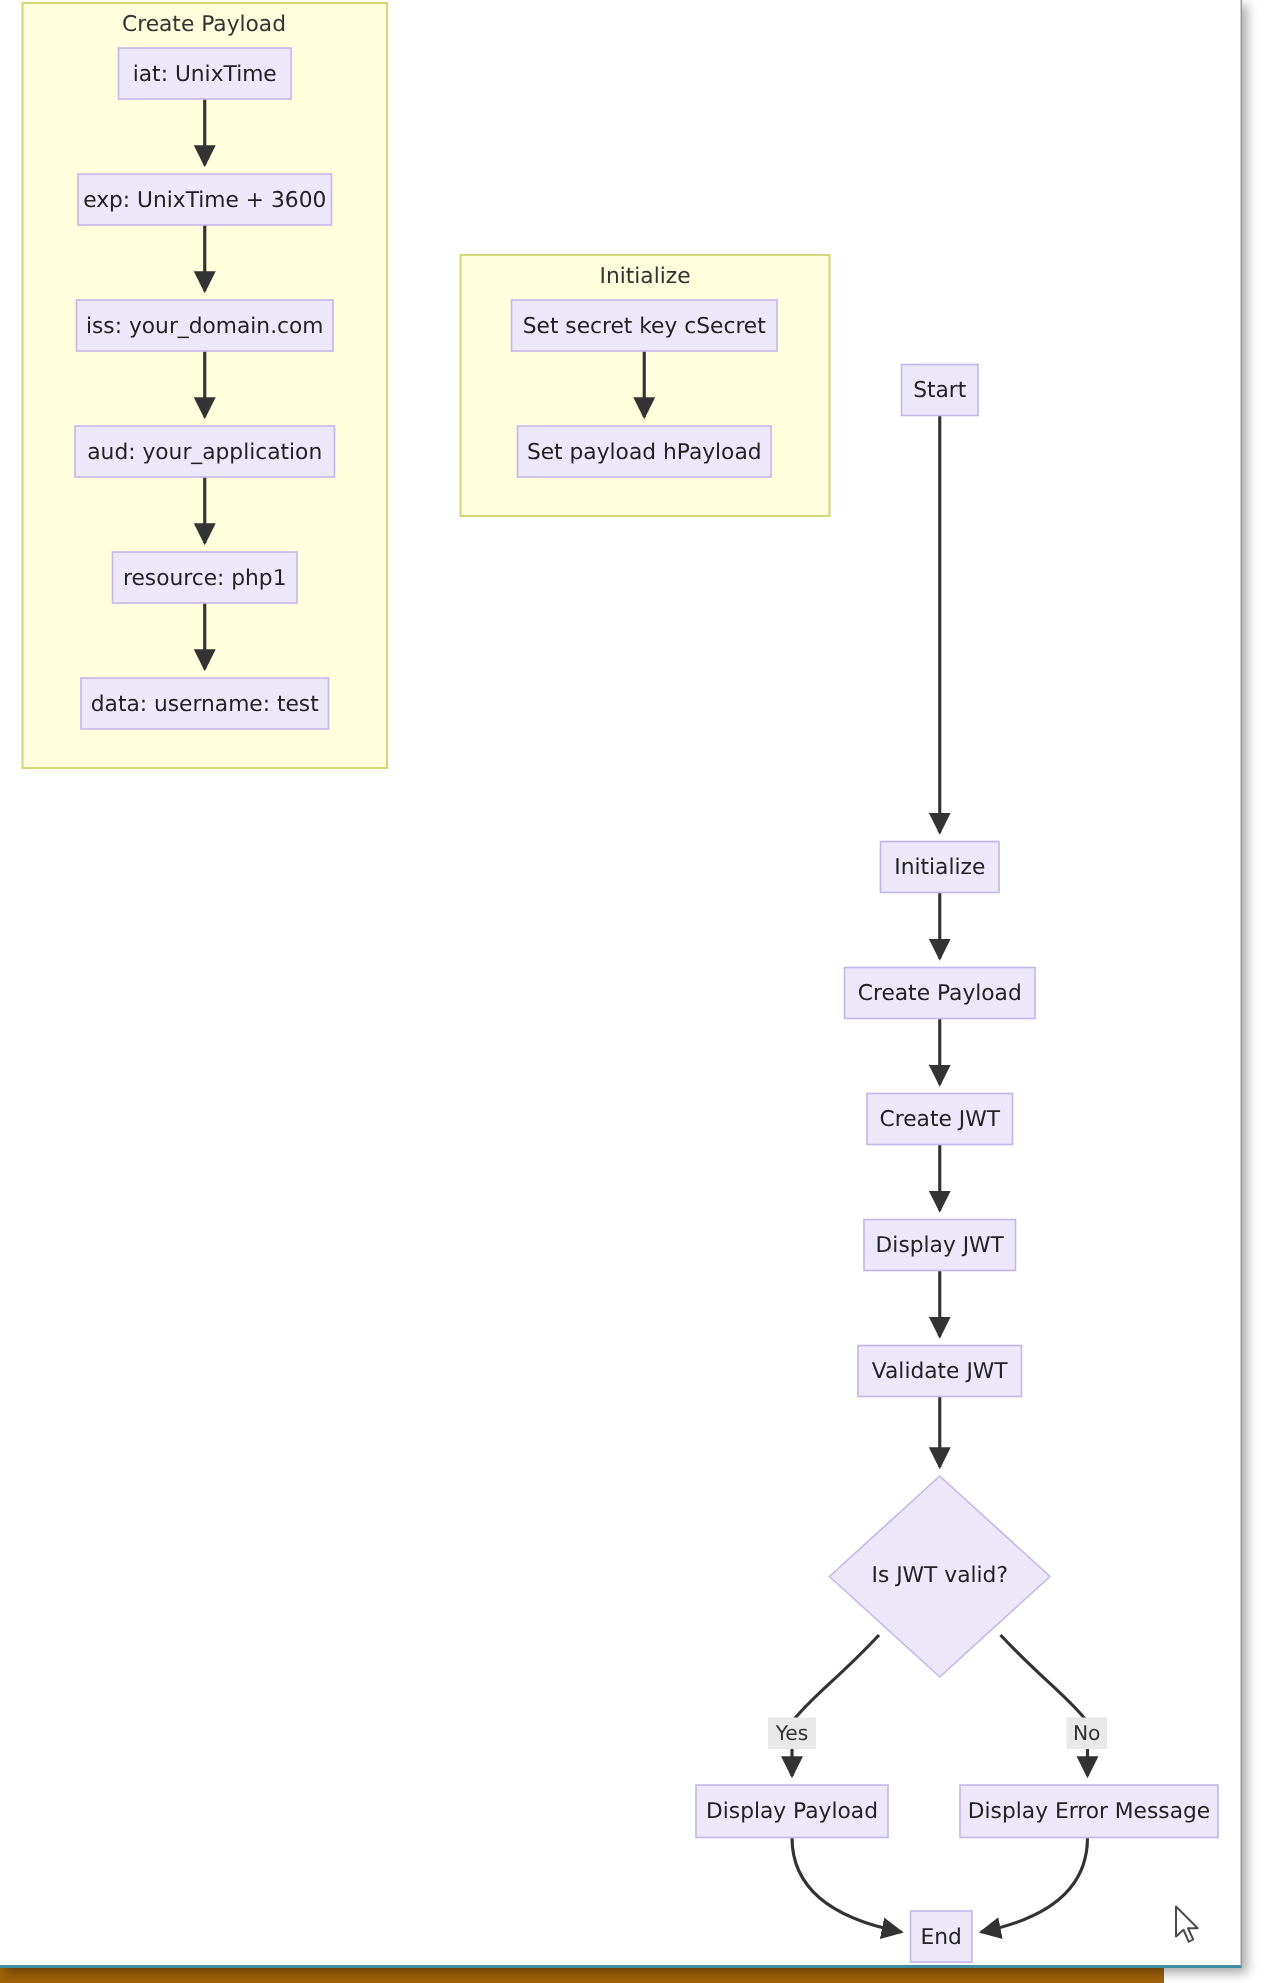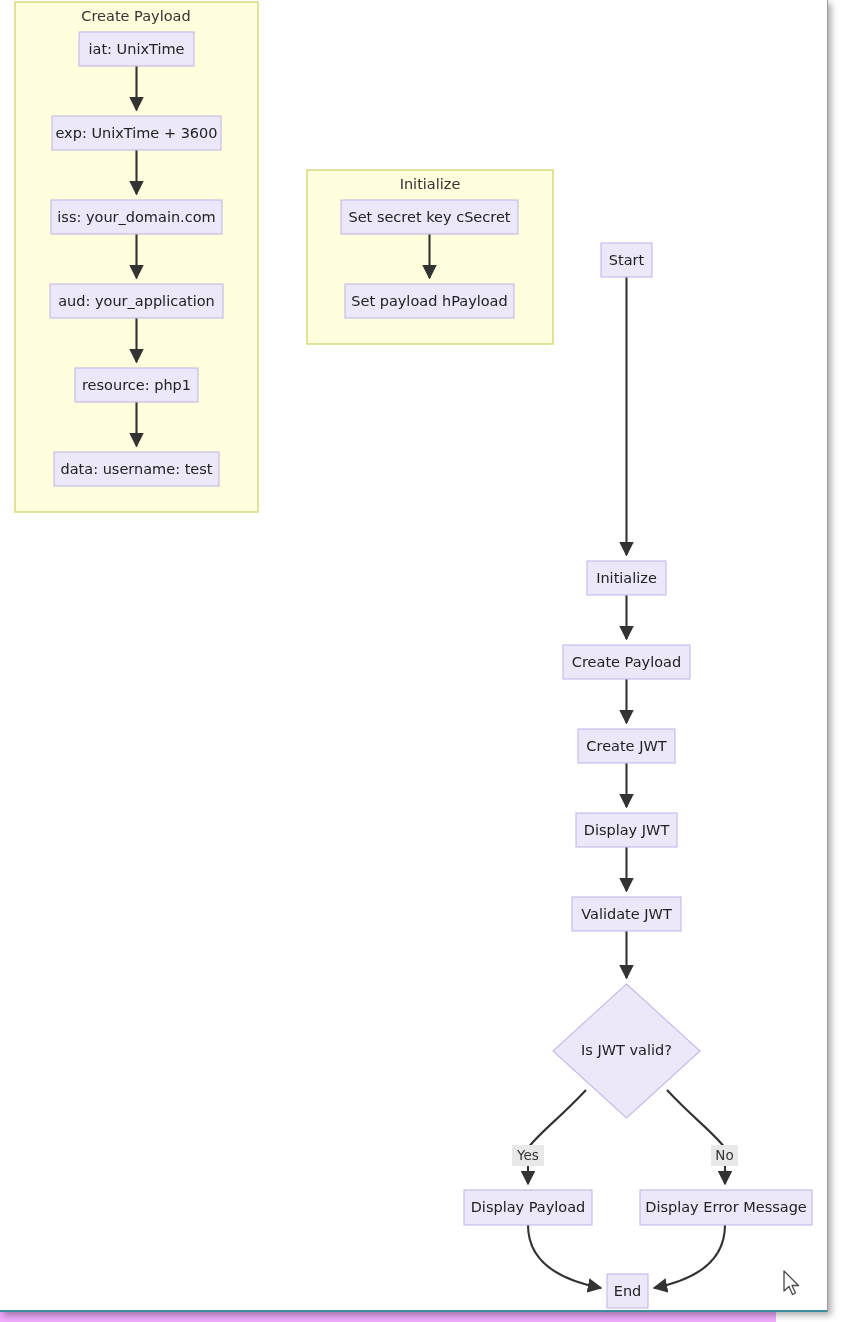--- a/index.html
+++ b/index.html
@@ -3,21 +3,21 @@
 <meta charset="utf-8">
 <style>
   html,body{margin:0;padding:0;background:#ffffff;}
   body{
     width:846px;height:1322px;
     font-family:"DejaVu Sans","Liberation Sans",sans-serif;
     overflow:hidden;
   }
   #frame{
     position:absolute;left:0;top:0;width:776px;height:1322px;
-    background:#f0abfc;
+    background:#a16207;
   }
   
   #viewport{
     position:absolute;left:0px;top:0px;
     width:828px;height:1312px;
     background:#ffffff;
     border-right:1px solid #9a9a9a;
     border-bottom:2px solid #3f8ca0;
     box-sizing:border-box;
     box-shadow:3px 3px 7px rgba(0,0,0,.35);

